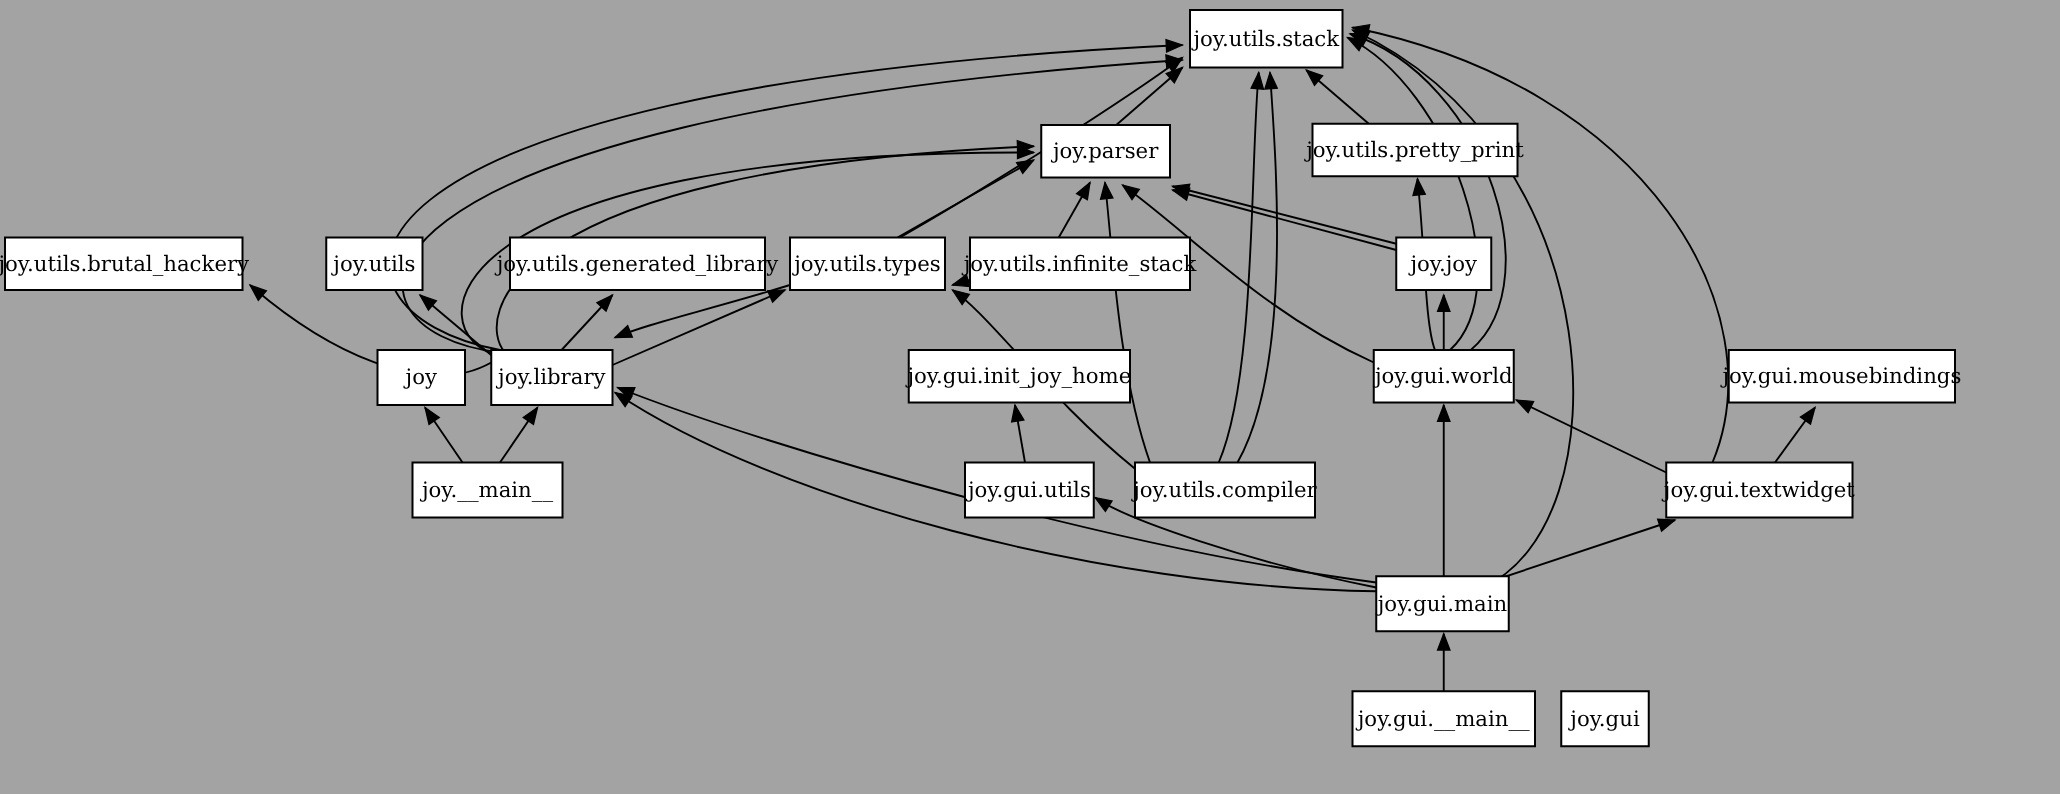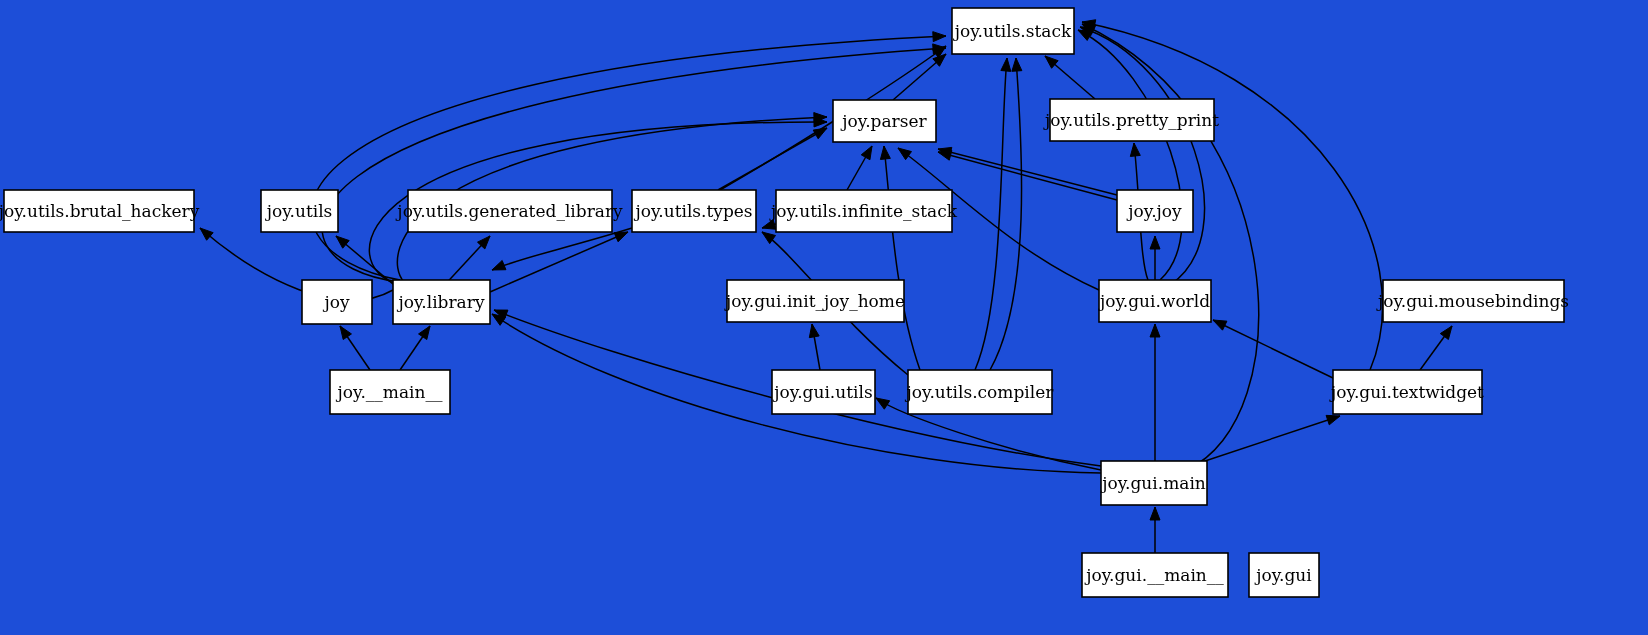--- a/index.html
+++ b/index.html
@@ -4,21 +4,21 @@
 <style>
   html, body {
     margin: 0;
     padding: 0;
     background: #ffffff;
   }
   #canvas {
     position: relative;
     width: 1648px;
     height: 635px;
-    background: #1d4ed8;
+    background: #a3a3a3;
     font-family: "DejaVu Serif", "Liberation Serif", serif;
     overflow: hidden;
   }
   svg#graph {
     position: absolute;
     left: 0;
     top: 0;
     width: 1648px;
     height: 635px;
   }

